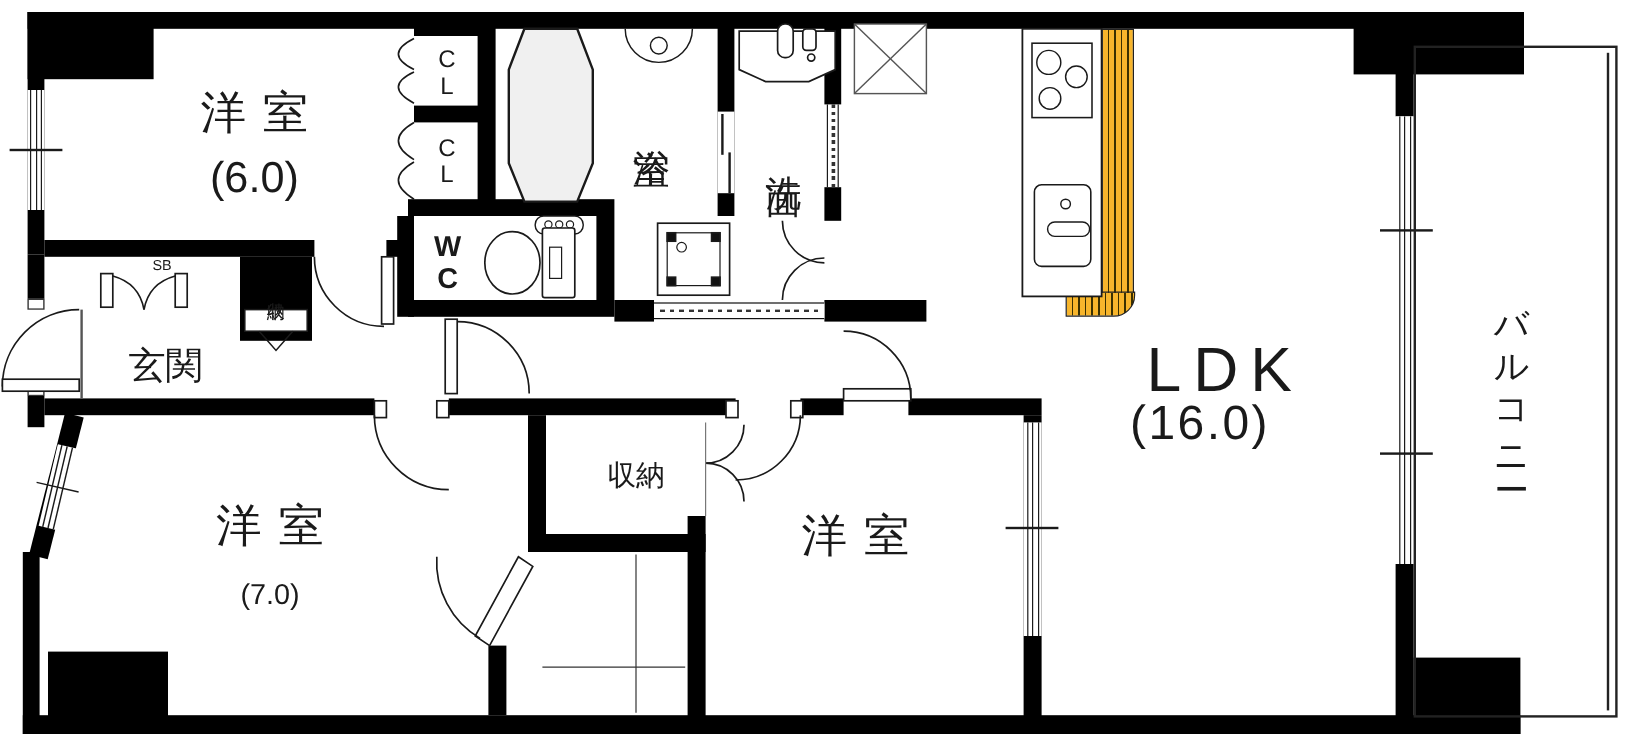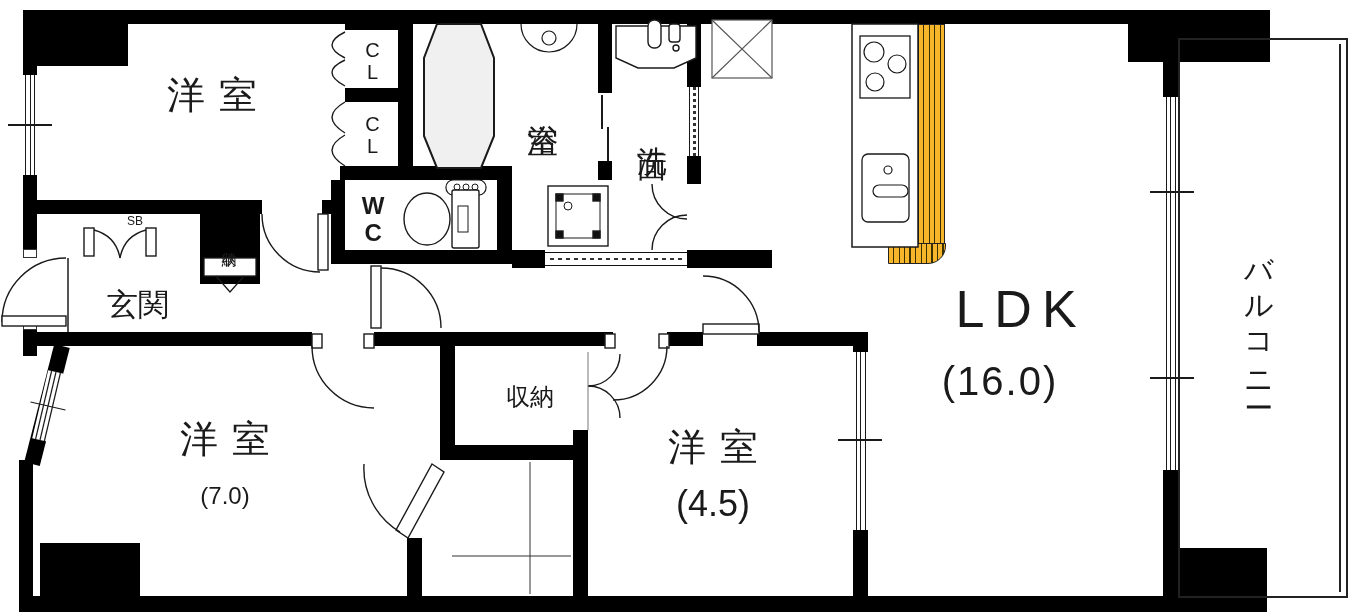--- a/index.html
+++ b/index.html
@@ -196,29 +196,29 @@
       <line x1="530" y1="462" x2="530" y2="594" stroke="#333" stroke-width="1"></line>
 
       <rect x="204" y="258" width="52" height="18" fill="#fff" stroke-width="1.3"></rect>
       <path d="M 216 276 L 230 292 L 244 276" stroke-width="1.3"></path>
 
       <line x1="588" y1="352" x2="588" y2="430" stroke="#777" stroke-width="1"></line>
     </g>
   </svg>
 
   <div class="lbl" style="left:112px;top:72px;width:200px;height:48px;font-size:38px;letter-spacing:14px;padding-left:14px;box-sizing:border-box">洋室</div>
+  <div class="lbl" style="left:112px;top:126px;width:200px;height:44px;font-size:36px">(6.0)</div>
 
   <div class="lbl" style="left:130px;top:416px;width:190px;height:48px;font-size:38px;letter-spacing:14px;padding-left:14px;box-sizing:border-box">洋室</div>
   <div class="lbl" style="left:130px;top:474px;width:190px;height:44px;font-size:24px">(7.0)</div>
 
   <div class="lbl" style="left:618px;top:424px;width:190px;height:48px;font-size:38px;letter-spacing:14px;padding-left:14px;box-sizing:border-box">洋室</div>
-  <div class="lbl" style="left:618px;top:482px;width:190px;height:44px;font-size:36px">(4.5)</div>
 
   <div class="lbl" style="left:906px;top:284px;width:220px;height:50px;font-size:52px;letter-spacing:10px;padding-left:10px;box-sizing:border-box">LDK</div>
-  <div class="lbl" style="left:885px;top:358px;width:230px;height:46px;font-size:40px;letter-spacing:2px">(16.0)</div>
+  <div class="lbl" style="left:885px;top:330px;width:230px;height:46px;font-size:40px;letter-spacing:2px">(16.0)</div>
 
   <div class="lbl" style="left:92px;top:286px;width:92px;height:38px;font-size:31px">玄関</div>
 
   <div class="lbl v" style="left:524px;top:52px;width:36px;height:96px;font-size:31px">浴室</div>
 
   <div class="lbl v" style="left:634px;top:84px;width:36px;height:92px;font-size:30px;letter-spacing:8px">洗面</div>
 
   <div class="lbl vu" style="left:358px;top:190px;width:30px;height:58px;font-size:24px;font-weight:bold">WC</div>
 
   <div class="lbl v" style="left:1240px;top:190px;width:38px;height:255px;font-size:29px;letter-spacing:6px">バルコニー</div>

